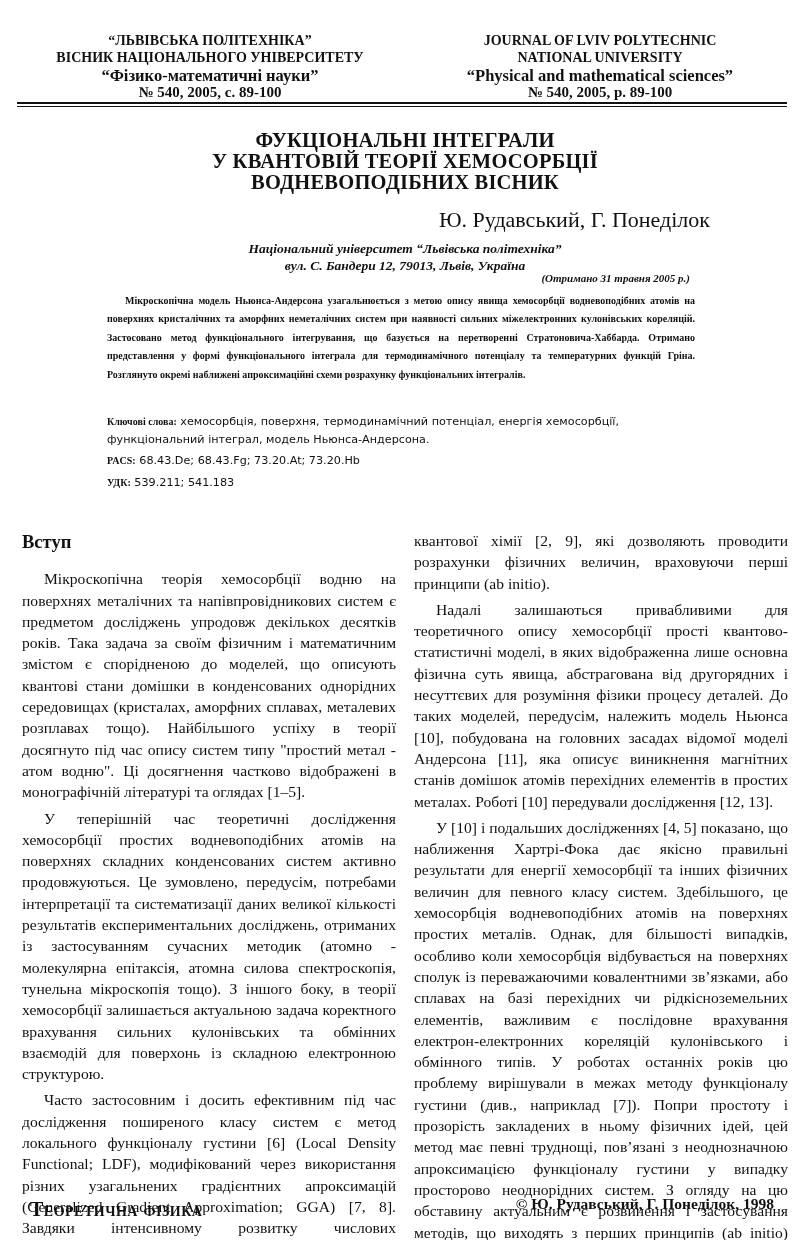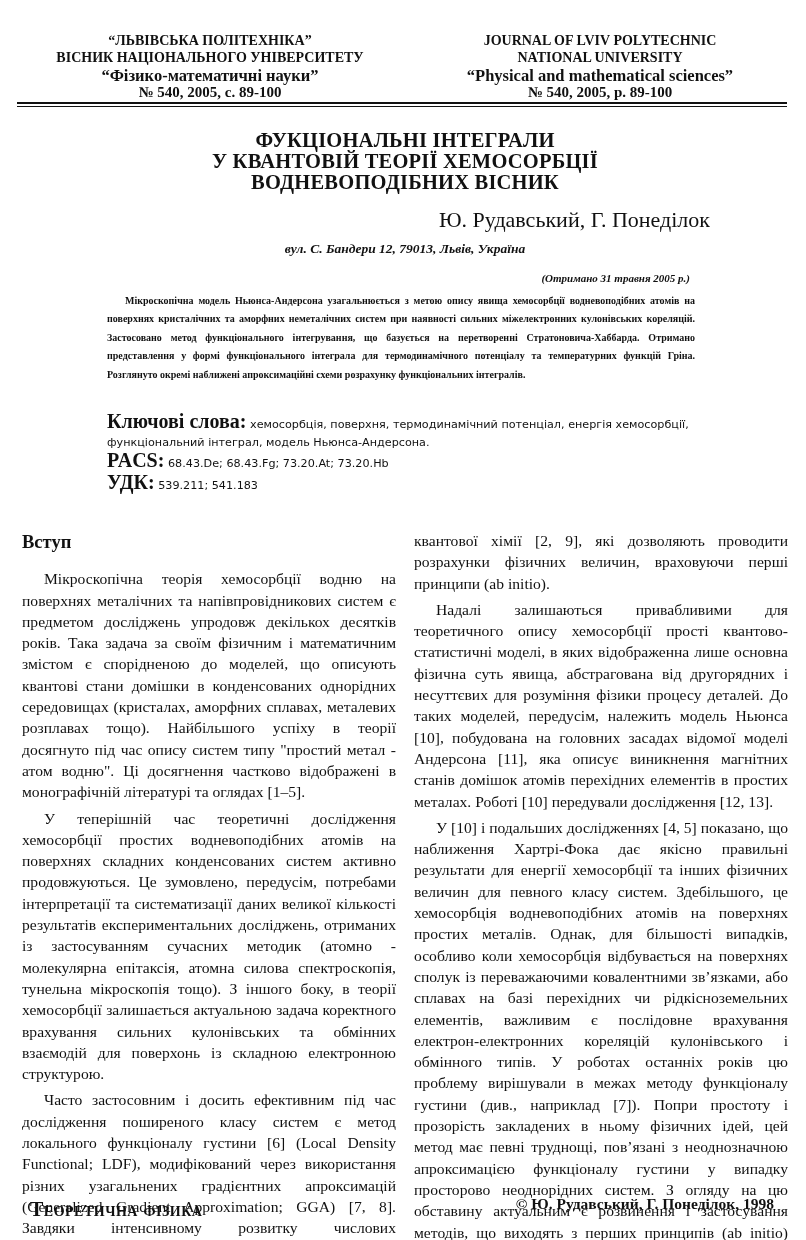--- a/index.html
+++ b/index.html
@@ -21,21 +21,21 @@
     .affil { position: absolute; top: 240px; left: 100px; width: 610px; text-align: center;
       font-size: 13.5px; font-style: italic; font-weight: bold; line-height: 17px; }
     .received { position: absolute; top: 272px; left: 490px; width: 200px; text-align: right;
       font-size: 11px; font-style: italic; font-weight: bold; }
     .abstract { position: absolute; top: 292px; left: 107px; width: 588px; font-size: 10px;
       line-height: 18.4px; text-align: justify; text-indent: 18px; font-weight: bold; }
     .meta { position: absolute; left: 107px; width: 588px; font-family: "DejaVu Sans", sans-serif; font-size: 11.2px; line-height: 17.5px; }
     .kw { top: 413px; }
     .pacs { top: 452px; }
     .udk { top: 474px; }
-    .meta b { font-family: "Liberation Serif", serif; font-size: 20px; }
+    .meta b { font-family: "Liberation Serif", serif; font-size: 10px; }
     .col { position: absolute; top: 532px; width: 374px; font-size: 15.6px; line-height: 21.3px;
       text-align: justify; hyphens: auto; }
     .col-left { left: 22px; }
     .col-right { left: 414px; top: 530px; }
     .col h2 { font-size: 18.5px; margin: 0 0 15px 0; font-weight: bold; }
     .col p { margin: 0 0 5px 0; text-indent: 22px; }
     .col p.cont { text-indent: 0; }
     .footer-left { position: absolute; top: 1198px; left: 30px; font-size: 20px; font-variant: small-caps; font-weight: bold; letter-spacing: 0.5px; }
     .footer-right { position: absolute; top: 1195px; right: 32px; font-size: 15.5px; font-weight: bold; }
   </style>
@@ -57,20 +57,21 @@
 <div class="rule r1"></div>
 <div class="rule r2"></div>
 
 <div class="title">
   <div>ФУКЦІОНАЛЬНІ ІНТЕГРАЛИ</div>
   <div>У КВАНТОВІЙ ТЕОРІЇ ХЕМОСОРБЦІЇ</div>
   <div>ВОДНЕВОПОДІБНИХ ВІСНИК</div>
 </div>
 <div class="authors">Ю. Рудавський, Г. Понеділок</div>
 <div class="affil">
+  <div>Національний університет “Львівська політехніка”</div>
   <div>вул. С. Бандери 12, 79013, Львів, Україна</div>
 </div>
 <div class="received">(Отримано 31 травня 2005 р.)</div>
 
 <div class="abstract">Мікроскопічна модель Ньюнса-Андерсона узагальнюється з метою опису явища хемосорбції водневоподібних атомів на поверхнях кристалічних та аморфних неметалічних систем при наявності сильних міжелектронних кулонівських кореляцій. Застосовано метод функціонального інтегрування, що базується на перетворенні Стратоновича-Хаббарда. Отримано представлення у формі функціонального інтеграла для термодинамічного потенціалу та температурних функцій Гріна. Розглянуто окремі наближені апроксимаційні схеми розрахунку функціональних інтегралів.</div>
 
 <div class="meta kw">
   <b>Ключові слова:</b>
   <span>хемосорбція, поверхня, термодинамічний потенціал, енергія хемосорбції, функціональний інтеграл, модель Ньюнса-Андерсона.</span>
 </div>

